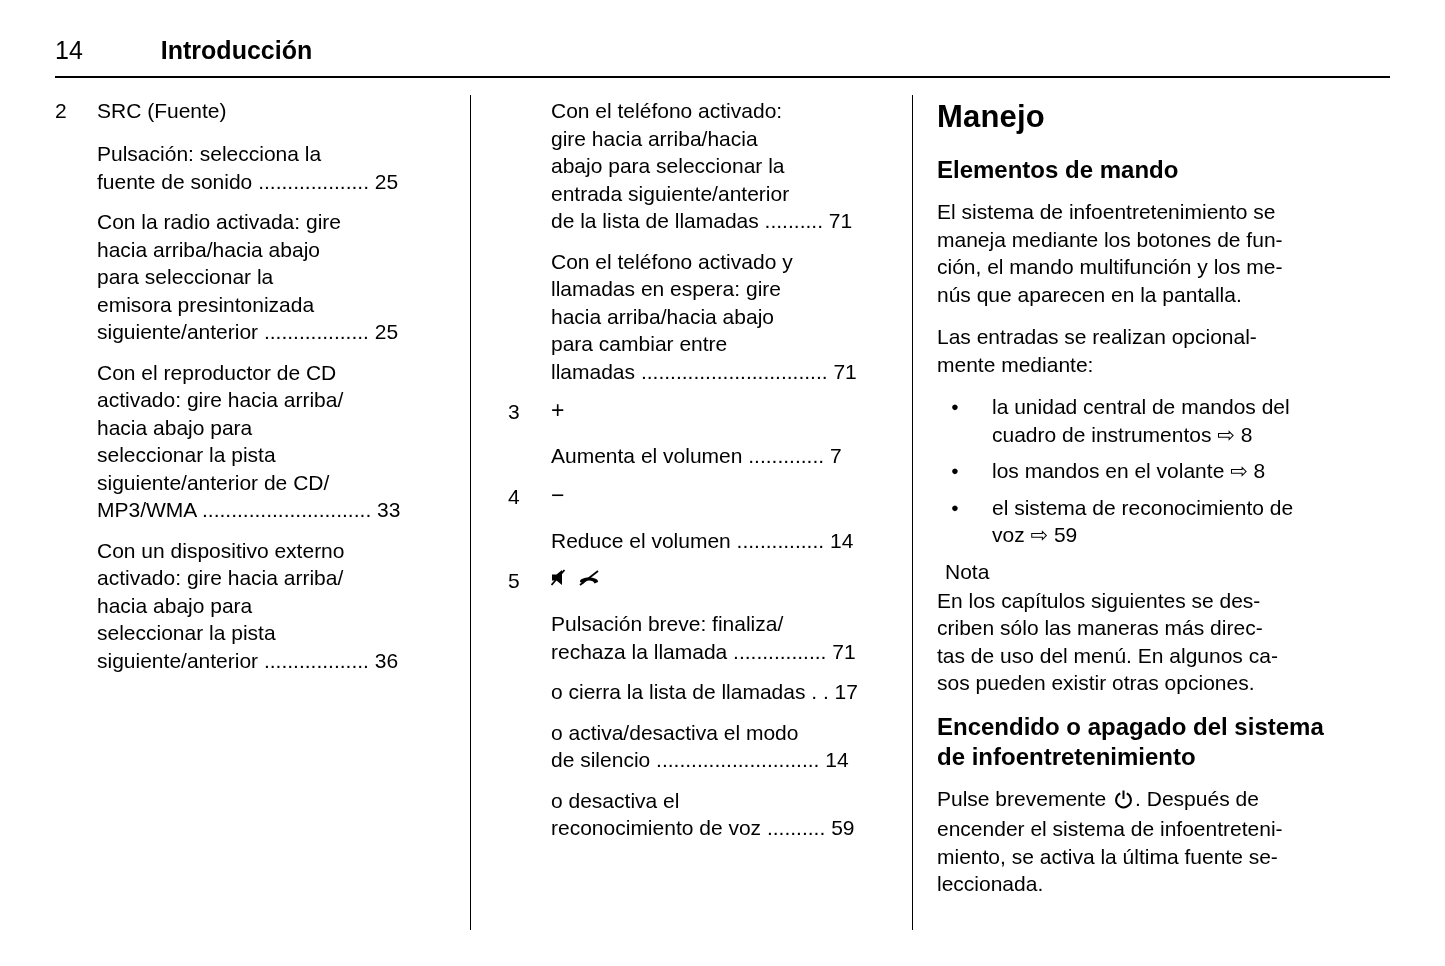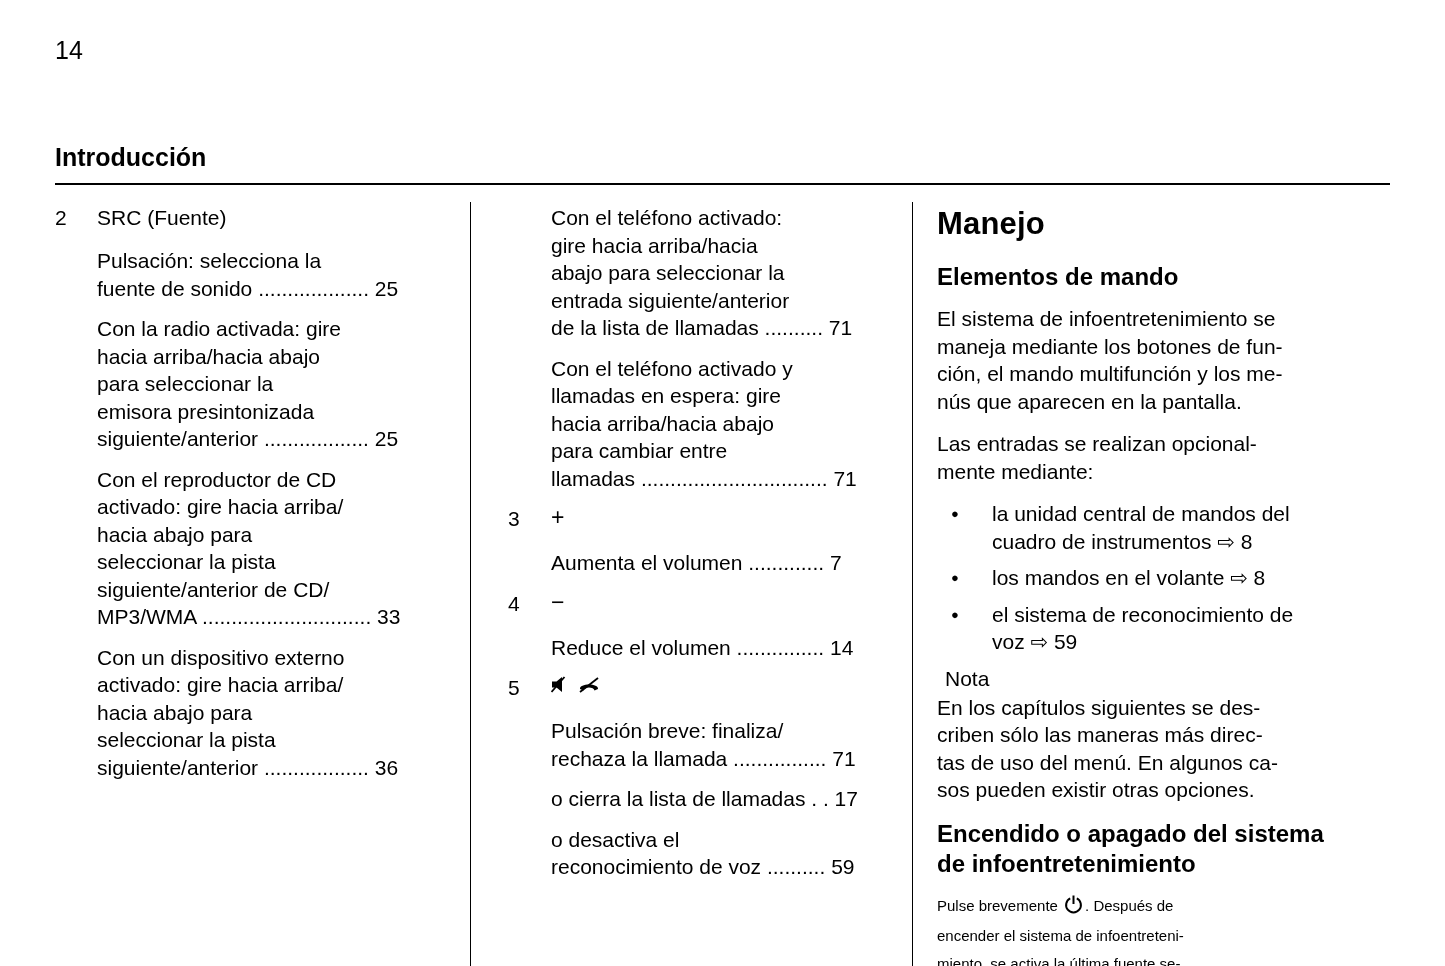--- a/index.html
+++ b/index.html
@@ -9,21 +9,20 @@
     font-family:"Liberation Sans", sans-serif;
     color:#000;
     overflow:hidden;
   }
   .page { width:1445px; height:966px; padding:36px 55px 0 55px; }
 
   header.page-header {
     display:flex; align-items:baseline; gap:78px;
     font-size:25px; padding-bottom:11px;
     border-bottom:2px solid #000;
-    flex-direction:column;
   }
   header.page-header .pagenum { font-weight:normal; }
   header.page-header .chapter { font-weight:bold; }
 
   .columns { display:flex; margin-top:17px; min-height:835px; }
   .col { padding-top:2px; }
   .col1 { width:415px; padding-right:10px; }
   .col2 { width:442px; border-left:1.5px solid #000; padding-left:37px; }
   .col3 { flex:1; border-left:1.5px solid #000; padding-left:24px; }
 
@@ -48,21 +47,21 @@
   h2.sub-title  { font-size:24px; font-weight:bold; margin:0 0 13px 0; white-space:pre-line; line-height:30px; }
   .col3 p.body { margin-bottom:15px; }
 
   .bullet-row { display:flex; margin:0 0 9px 0; }
   .bullet-row .marker { width:35px; flex:none; padding-left:14px; font-size:13px; line-height:27px; }
   .bullet-row .btext { flex:1; white-space:pre-line; font-size:21px; line-height:27.5px;margin-left:20px; }
 
   .note-label { font-size:21px; line-height:27px; margin:6px 0 2px 8px; }
   .note-text  { margin-bottom:12px; }
 
-  .inline-para { font-size:15px; line-height:27.5px; }
+  .inline-para { font-size:21px; line-height:27.5px; }
   .inline-para .pre { white-space:pre-line; }
   .inline-icon { display:inline-block; vertical-align:-3px; margin:0 2px; }
 </style>
 </head>
 <body>
 
 <div class="page">
 
   <header class="page-header">
     <span class="pagenum">14</span>
@@ -145,20 +144,22 @@
             <span>
               <svg width="24" height="17" viewBox="0 0 24 17">
                 <path d="M3 13 C2 7, 22 7, 21 13 L17.5 14.5 C17 10.5, 7 10.5, 6.5 14.5 Z" fill="#000"></path>
                 <line x1="3" y1="16" x2="21" y2="2" stroke="#000" stroke-width="1.8"></line>
               </svg>
             </span>
           </div>
           <p class="ref">Pulsación breve: finaliza/
 rechaza la llamada ................ 71</p>
           <p class="ref">o cierra la lista de llamadas . . 17</p>
+          <p class="ref">o activa/desactiva el modo
+de silencio ............................ 14</p>
           <p class="ref">o desactiva el
 reconocimiento de voz .......... 59</p>
         </div>
       </div>
 
     </section>
 
     <section class="col col3">
 
       <h1 class="main-title">Manejo</h1>

